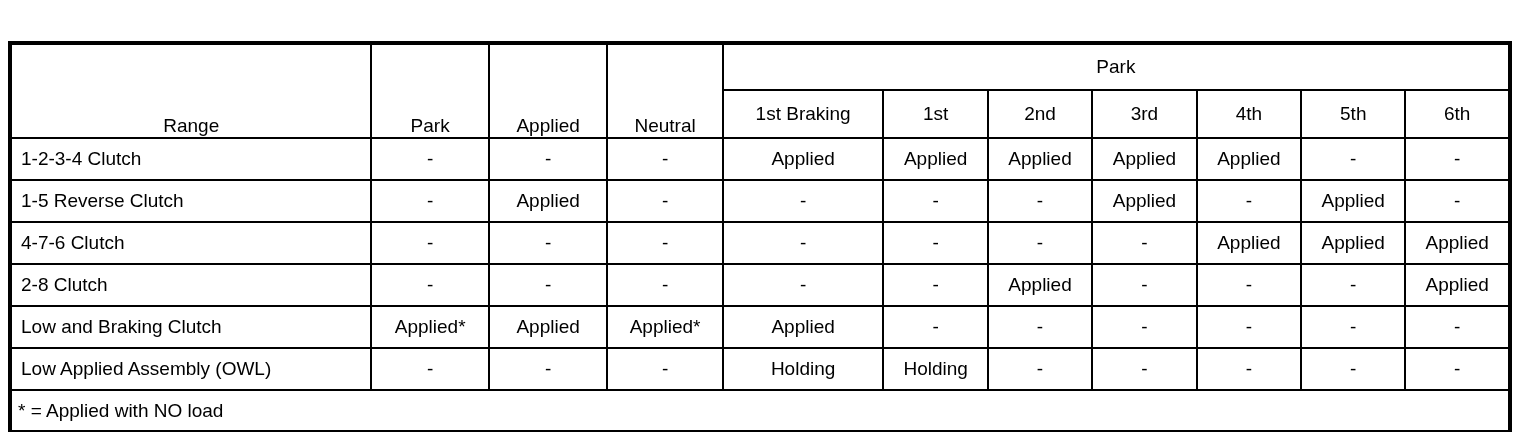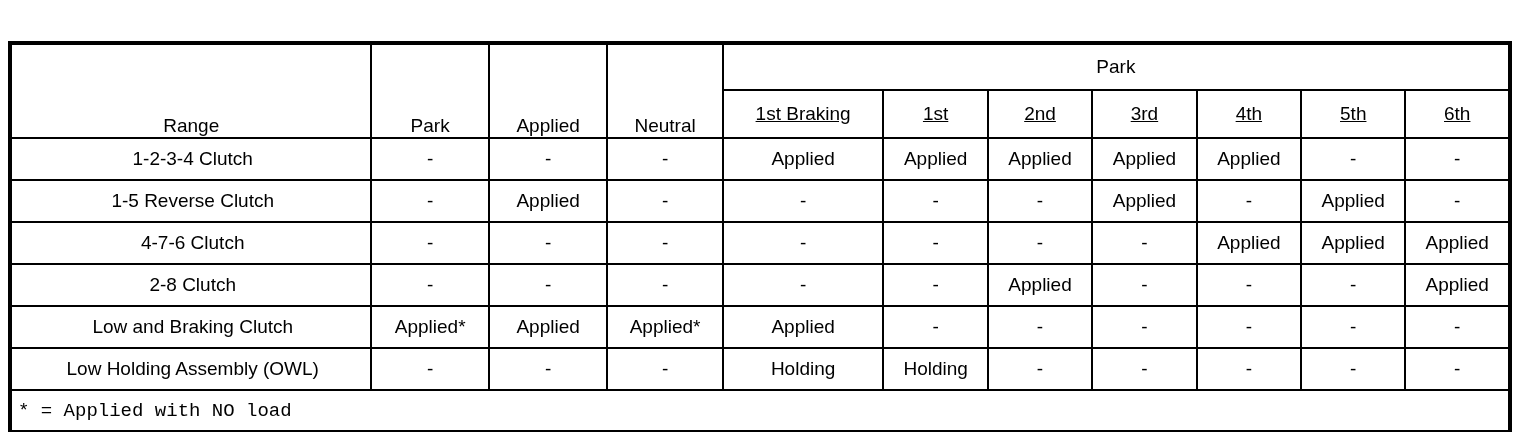--- a/index.html
+++ b/index.html
@@ -68,45 +68,43 @@
   th.hdr-tall  { height: 89px; text-align: center; }
   th.hdr-drive {
     height: 47px;
     vertical-align: middle;
     padding-bottom: 0;
   }
   th.hdr-sub {
     height: 48px;
     vertical-align: middle;
     padding-bottom: 0;
-    text-decoration: underline;
   }
 
   
   tr.data-row td {
     height: 42px;
     text-align: center;
     vertical-align: middle;
     white-space: nowrap;
   }
   tr.data-row td.row-label {
-    text-align: center;
+    text-align: left;
     padding-left: 9px;
   }
 
   td.footnote {
     height: 42px;
     text-align: left;
     vertical-align: middle;
     padding-left: 9px;
     border-left: none;
     border-right: none;
     border-bottom: none;
     white-space: nowrap;
-    font-family: Liberation Mono, monospace;
   }
 
   
   col.c-range   { width: 360px; }
   col.c-park    { width: 117px; }
   col.c-rev     { width: 118px; }
   col.c-neu     { width: 115px; }
   col.c-brake   { width: 160px; }
   col.c-gear    { width: 104px; }
 </style>
@@ -215,21 +213,21 @@
           <td>Applied</td>
           <td>-</td>
           <td>-</td>
           <td>-</td>
           <td>-</td>
           <td>-</td>
           <td>-</td>
         </tr>
 
         <tr class="data-row">
-          <td class="row-label">Low Holding Assembly (OWL)</td>
+          <td class="row-label">Low Applied Assembly (OWL)</td>
           <td>-</td>
           <td>-</td>
           <td>-</td>
           <td>Holding</td>
           <td>Holding</td>
           <td>-</td>
           <td>-</td>
           <td>-</td>
           <td>-</td>
           <td>-</td>

